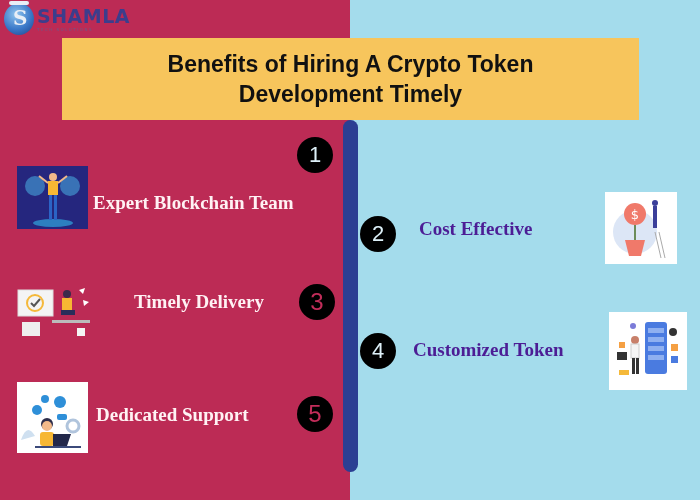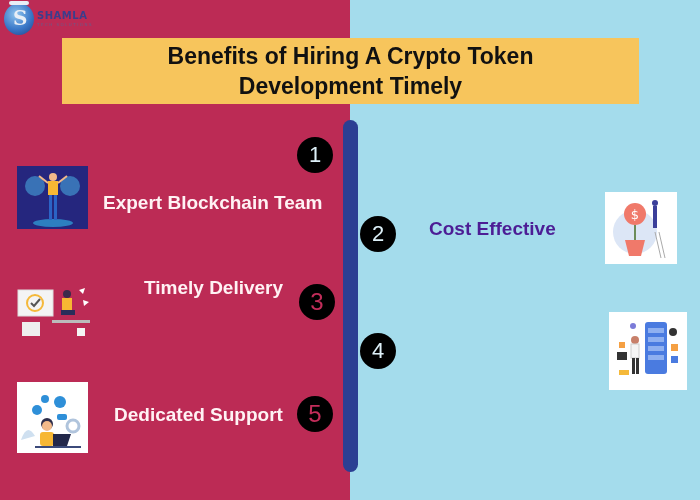--- a/index.html
+++ b/index.html
@@ -7,35 +7,35 @@
   .canvas { position: relative; width: 700px; height: 500px; }
   .left-bg { position: absolute; left: 0; top: 0; width: 350px; height: 500px; background: #bc2b55; }
   .right-bg { position: absolute; left: 350px; top: 0; width: 350px; height: 500px; background: #a4dcec; }
 
   .logo { position: absolute; left: 4px; top: 3px; display: flex; align-items: center; gap: 3px; }
   .logo-mark { width: 30px; height: 32px; border-radius: 50%;
     background: radial-gradient(circle at 40% 35%, #8fc4ee 0%, #3a78c8 55%, #1d3f85 100%); position: relative; }
   .logo-mark::before { content: ""; position: absolute; left: 5px; top: -2px; width: 20px; height: 4px; background: #e8eef6; border-radius: 2px; }
   .logo-mark::after { content: "S"; position: absolute; left: 9px; top: 3px; color: #e8eef6; font-size: 20px; font-weight: bold; font-family: "DejaVu Serif", serif; }
   .logo-text { display: flex; flex-direction: column; line-height: 1; }
-  .logo-name { color: #3c3d8c; font-size: 10px; font-weight: bold; letter-spacing: 0.5px; }
+  .logo-name { color: #3c3d8c; font-size: 19px; font-weight: bold; letter-spacing: 0.5px; }
   .logo-tag { color: #6a5a8a; font-size: 4px; letter-spacing: 1.5px; margin-top: 2px; }
 
-  .title-banner { position: absolute; left: 62px; top: 38px; width: 577px; height: 66px; background: #f7c55c;
+  .title-banner { position: absolute; left: 62px; top: 38px; width: 577px; height: 82px; background: #f7c55c;
     display: flex; flex-direction: column; align-items: center; justify-content: center; }
   .title-line { font-family: "Liberation Sans", sans-serif; font-weight: bold; font-size: 23px; color: #111; line-height: 30px; }
 
   .timeline-bar { position: absolute; left: 343px; top: 120px; width: 15px; height: 352px; background: #2b3f93; border-radius: 8px; }
 
   .badge { position: absolute; width: 36px; height: 36px; border-radius: 50%; background: #000;
     display: flex; align-items: center; justify-content: center; font-family: "Liberation Sans", sans-serif; font-size: 24px; }
   .badge.pink-num { color: #c22d5a; }
   .badge.white-num { color: #ddf0f8; font-size: 22px; }
 
-  .label { position: absolute; font-family: Liberation Sans, sans-serif; font-weight: bold; font-size: 19px; white-space: nowrap; margin-left: 10px; }
+  .label { position: absolute; font-family: Liberation Serif, serif; font-weight: bold; font-size: 19px; white-space: nowrap; }
   .label.light { color: #fff2f4; }
   .label.dark { color: #4c1d95; }
 
   .thumb { position: absolute; overflow: hidden; }
   .thumb.white { background: #fff; }
 </style>
 </head>
 <body>
 
 <div class="canvas">
@@ -98,24 +98,25 @@
       <rect x="35" y="34" width="38" height="3" fill="#bbb"></rect>
       <rect x="5" y="36" width="18" height="14" fill="#eee"></rect>
       <rect x="45" y="12" width="10" height="12" fill="#f7b733"></rect>
       <circle cx="50" cy="8" r="4" fill="#3b2a4a"></circle>
       <rect x="44" y="24" width="14" height="5" fill="#2a2d5a"></rect>
       <path d="M62 4 l6 -2 l-2 6 z" fill="#fff"></path>
       <path d="M66 14 l6 2 l-5 4 z" fill="#fff"></path>
       <rect x="60" y="42" width="8" height="8" fill="#f4f4f4"></rect>
     </svg>
   </div>
-  <div class="label light" style="left:134px;top:277px;">Timely Delivery</div>
+  <div class="label light" style="left:134px;top:291px;">Timely Delivery</div>
   <div class="badge pink-num" style="left:299px;top:284px;">3</div>
 
   <div class="badge white-num" style="left:360px;top:333px;">4</div>
+  <div class="label dark" style="left:413px;top:339px;">Customized Token</div>
   <div class="thumb white" style="left:609px;top:312px;width:78px;height:78px;">
     <svg width="78" height="78" viewBox="0 0 78 78">
       <rect x="36" y="10" width="22" height="52" rx="3" fill="#4a7be0"></rect>
       <rect x="39" y="16" width="16" height="5" fill="#8fb0f0"></rect>
       <rect x="39" y="25" width="16" height="5" fill="#8fb0f0"></rect>
       <rect x="39" y="34" width="16" height="5" fill="#8fb0f0"></rect>
       <rect x="39" y="43" width="16" height="5" fill="#8fb0f0"></rect>
       <circle cx="26" cy="28" r="4" fill="#c8806a"></circle>
       <rect x="22" y="32" width="8" height="14" fill="#f4f4f4" stroke="#ccc"></rect>
       <rect x="23" y="46" width="3" height="16" fill="#333"></rect>
@@ -138,15 +139,15 @@
       <circle cx="43" cy="20" r="6" fill="#2e8fd8"></circle>
       <rect x="40" y="32" width="10" height="6" rx="2" fill="#2e8fd8"></rect>
       <circle cx="56" cy="44" r="6" fill="none" stroke="#b0c4dc" stroke-width="3"></circle>
       <circle cx="30" cy="42" r="6" fill="#2d2d4a"></circle>
       <circle cx="30" cy="44" r="5" fill="#f2b98a"></circle>
       <rect x="23" y="50" width="14" height="14" rx="3" fill="#f7b733"></rect>
       <path d="M36 52 L54 52 L50 64 L36 64 Z" fill="#23284a"></path>
       <rect x="18" y="64" width="46" height="2" fill="#3b4a7a"></rect>
     </svg>
   </div>
-  <div class="label light" style="left:104px;top:404px;text-align:right;">Dedicated Support</div>
+  <div class="label light" style="left:96px;top:404px;text-align:right;">Dedicated Support</div>
   <div class="badge pink-num" style="left:297px;top:396px;">5</div>
 </div>
 
 </body></html>

